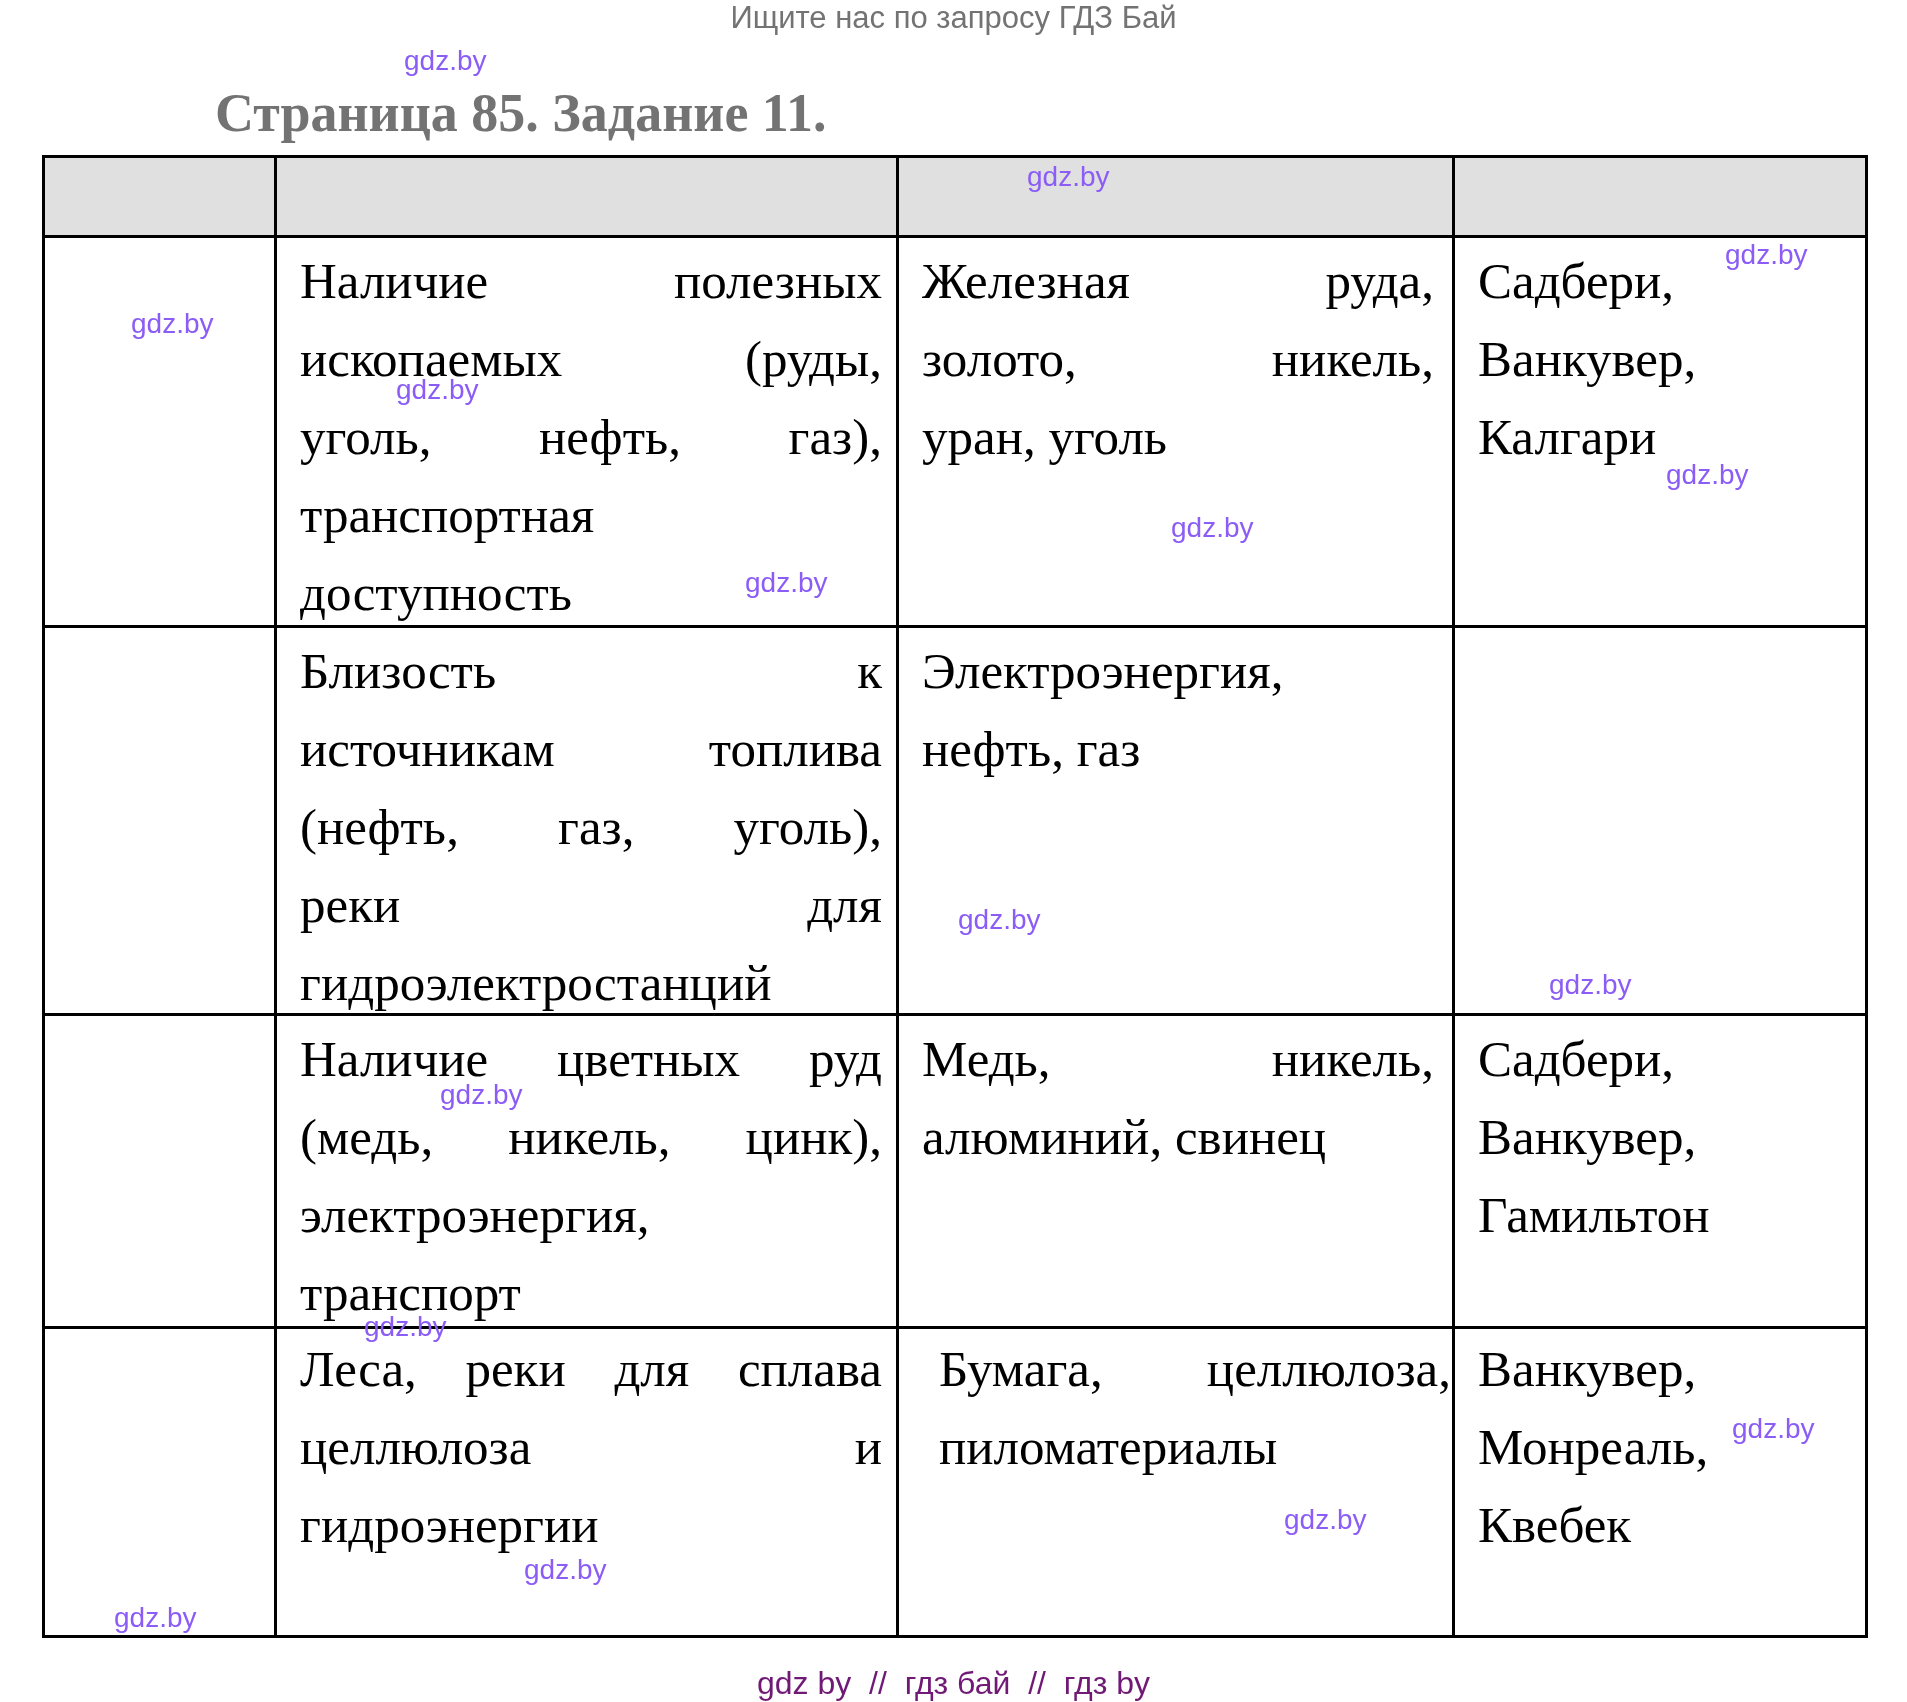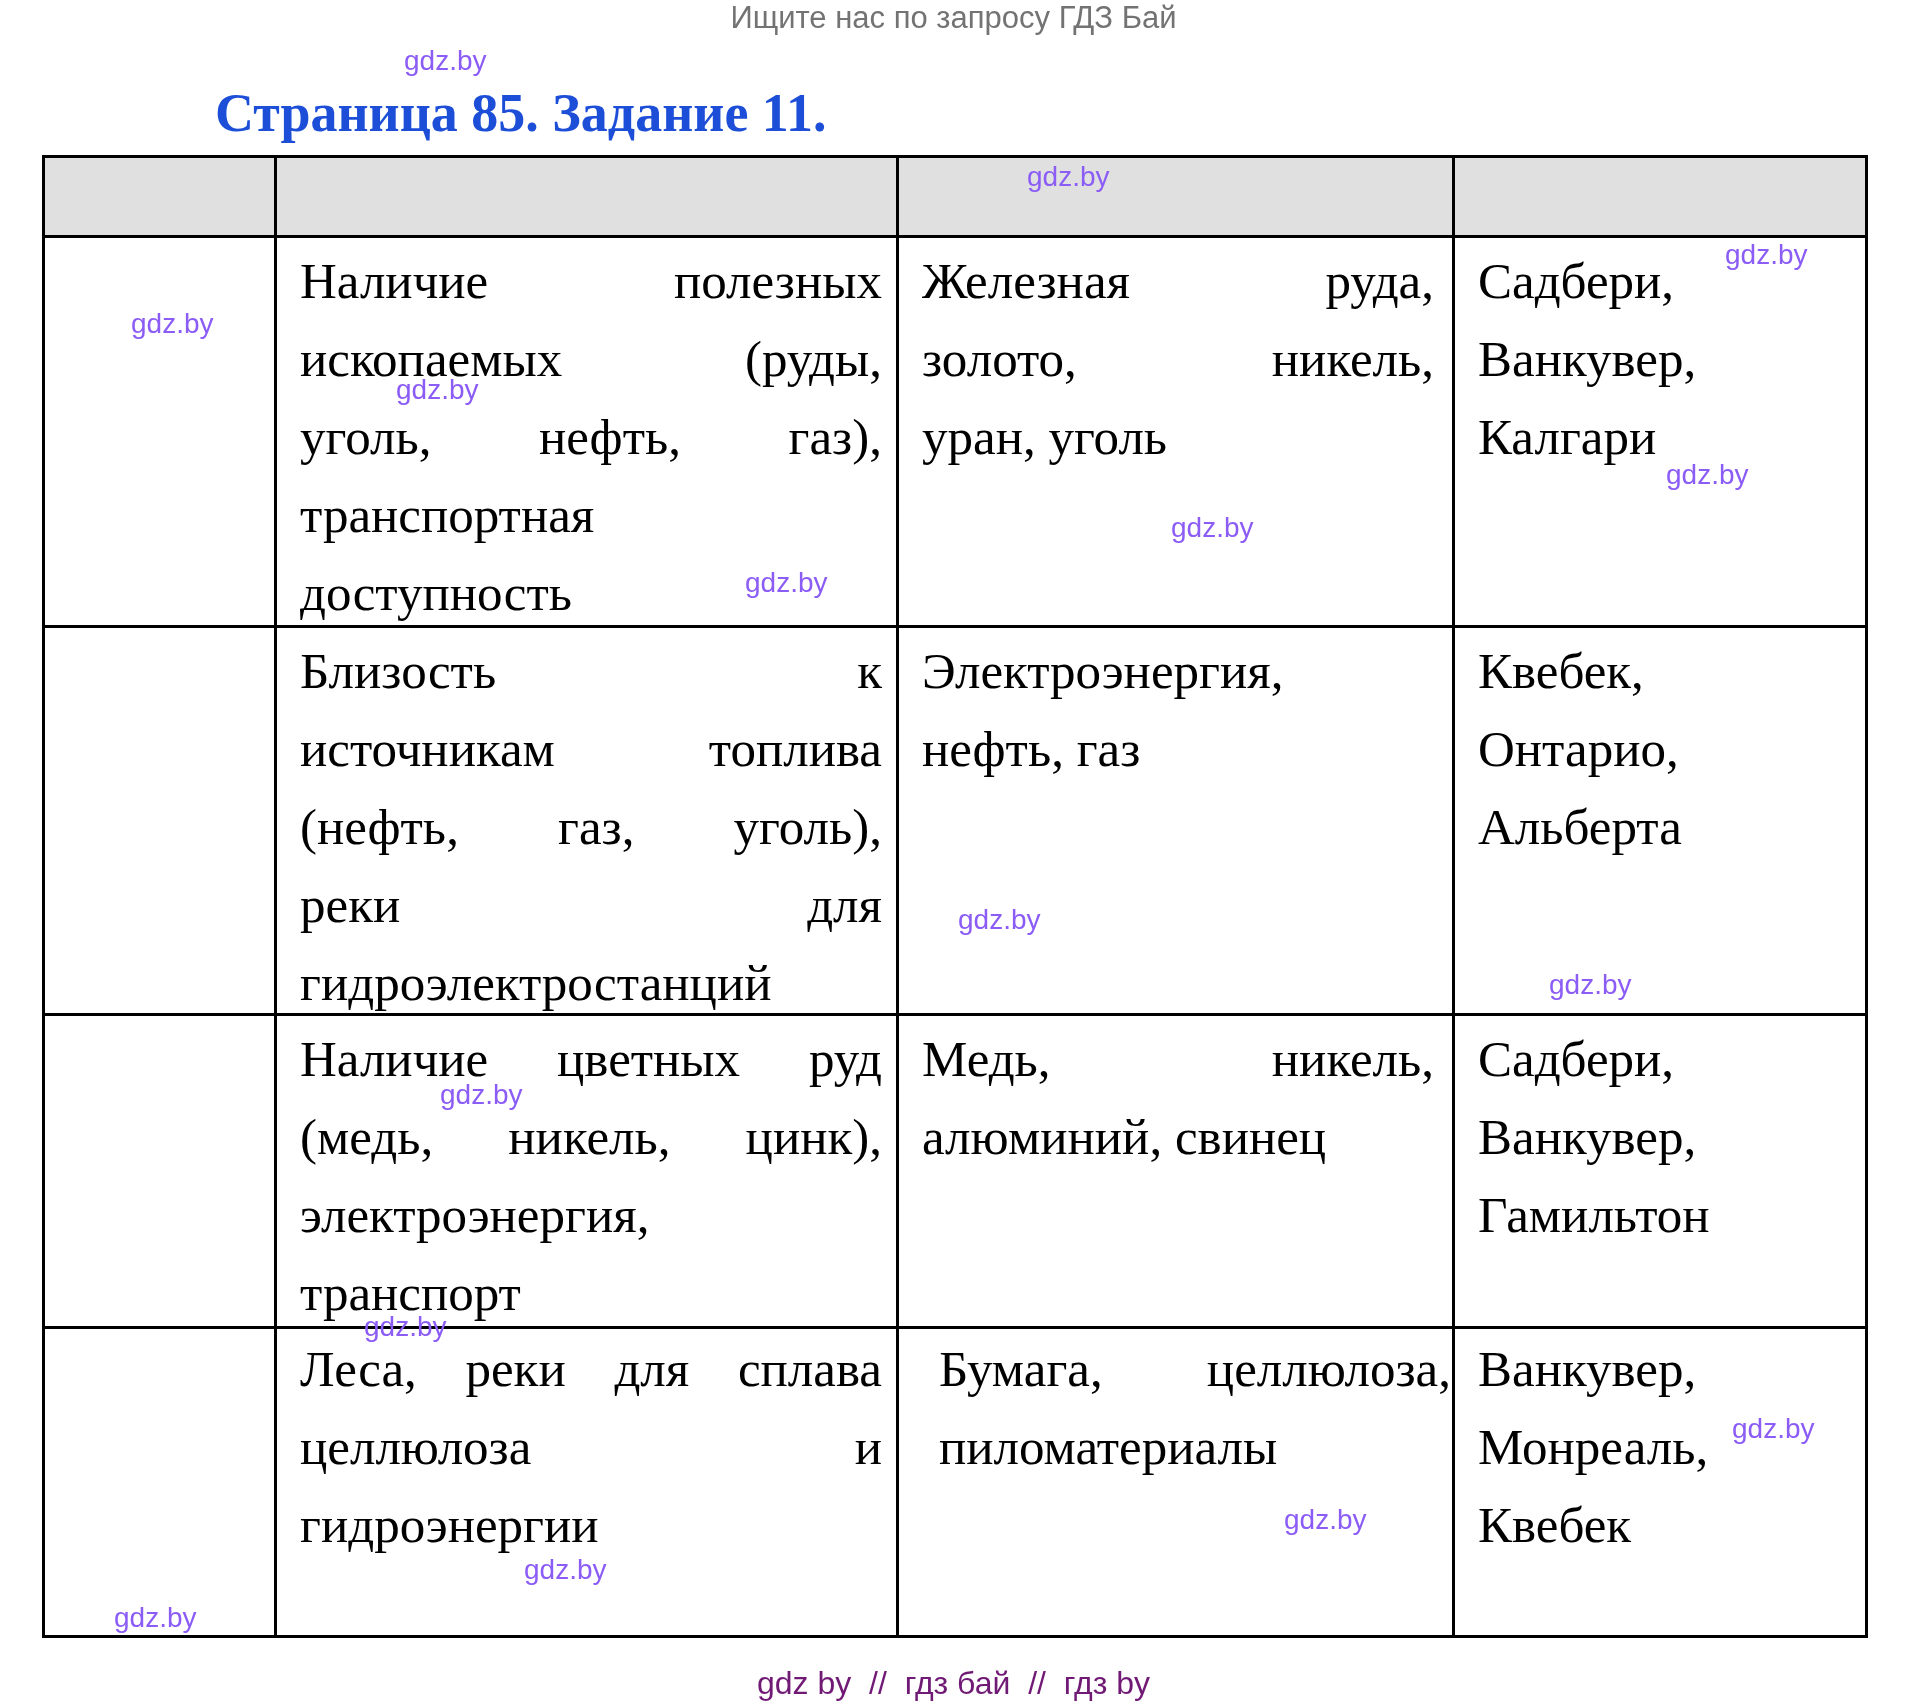--- a/index.html
+++ b/index.html
@@ -9,21 +9,21 @@
     font-family: "Liberation Sans", sans-serif; font-size: 31px; line-height: 36px;
     color: #737373;
   }
   .wm {
     position: absolute; font-family: "Liberation Sans", sans-serif;
     font-size: 28px; line-height: 30px; color: #8b5cf6; white-space: nowrap;
   }
   .title {
     position: absolute; left: 215px; top: 82px;
     font-family: "Liberation Serif", serif; font-weight: bold;
-    font-size: 54px; line-height: 62px; color: #1d4ed8; white-space: nowrap;
+    font-size: 54px; line-height: 62px; color: #737373; white-space: nowrap;
   }
   .table {
     position: absolute; left: 42px; top: 155px; width: 1826px; height: 1483px;
     border: 3px solid #000; box-sizing: border-box;
   }
   .hrow { position: absolute; left: 0; width: 100%; background: #e0e0e0; }
   .hline { position: absolute; left: 0; width: 100%; height: 3px; background: #000; }
   .vline { position: absolute; top: 0; width: 3px; height: 100%; background: #000; }
   .cell {
     position: absolute; box-sizing: border-box;
@@ -90,25 +90,20 @@
     <span class="ln">Близость к</span>
     <span class="ln">источникам топлива</span>
     <span class="ln">(нефть, газ, уголь),</span>
     <span class="ln">реки для</span>
     <span class="ln last">гидроэлектростанций</span>
   </div>
   <div class="cell" style="left:877px; top:474px; width:512px;">
     <span class="ln">Электроэнергия,</span>
     <span class="ln">нефть, газ</span>
   </div>
-  <div class="cell" style="left:1433px; top:474px; width:380px;">
-    <span class="ln">Квебек,</span>
-    <span class="ln">Онтарио,</span>
-    <span class="ln">Альберта</span>
-  </div>
 
   <div class="cell" style="left:0; top:858px; width:229px;"></div>
   <div class="cell just" style="left:255px; top:862px; width:582px;">
     <span class="ln">Наличие цветных руд</span>
     <span class="ln">(медь, никель, цинк),</span>
     <span class="ln last">электроэнергия,</span>
     <span class="ln last">транспорт</span>
   </div>
   <div class="cell just" style="left:877px; top:862px; width:512px;">
     <span class="ln">Медь, никель,</span>

